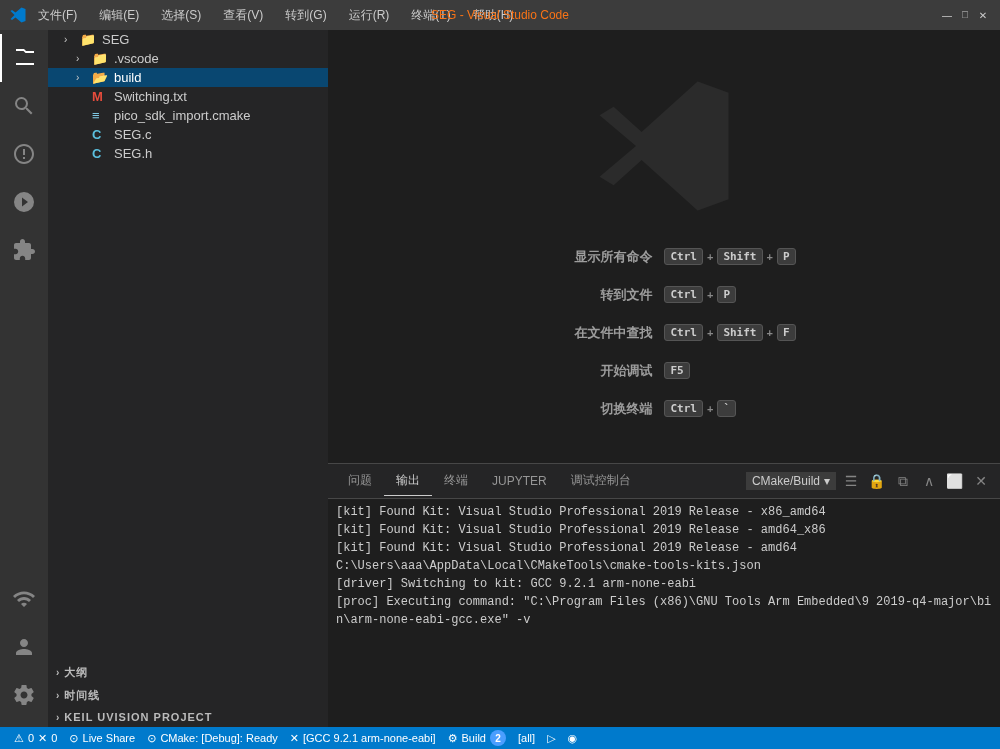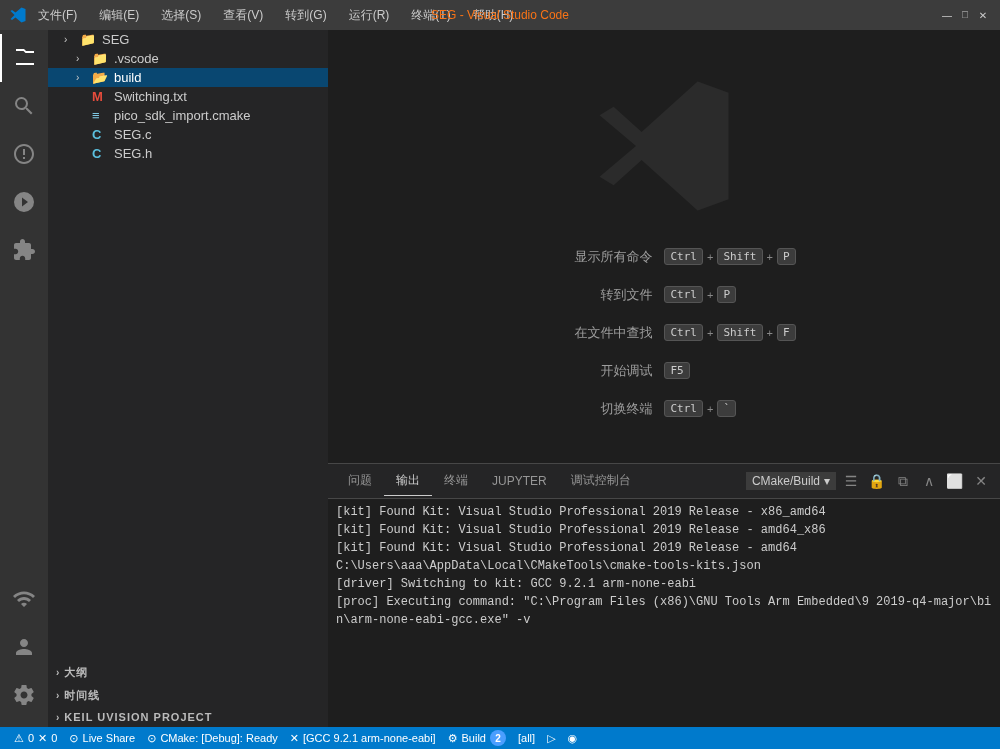--- a/index.html
+++ b/index.html
@@ -183,20 +183,21 @@
     }
 
     
     #welcome-screen {
       flex: 1;
       display: flex;
       flex-direction: column;
       align-items: center;
       justify-content: center;
       gap: 32px;
+      font-weight: bold;
     }
     #shortcuts-grid {
       display: flex;
       flex-direction: column;
       gap: 20px;
       color: #858585;
       font-size: 13px;
     }
     .shortcut-row {
       display: flex;

